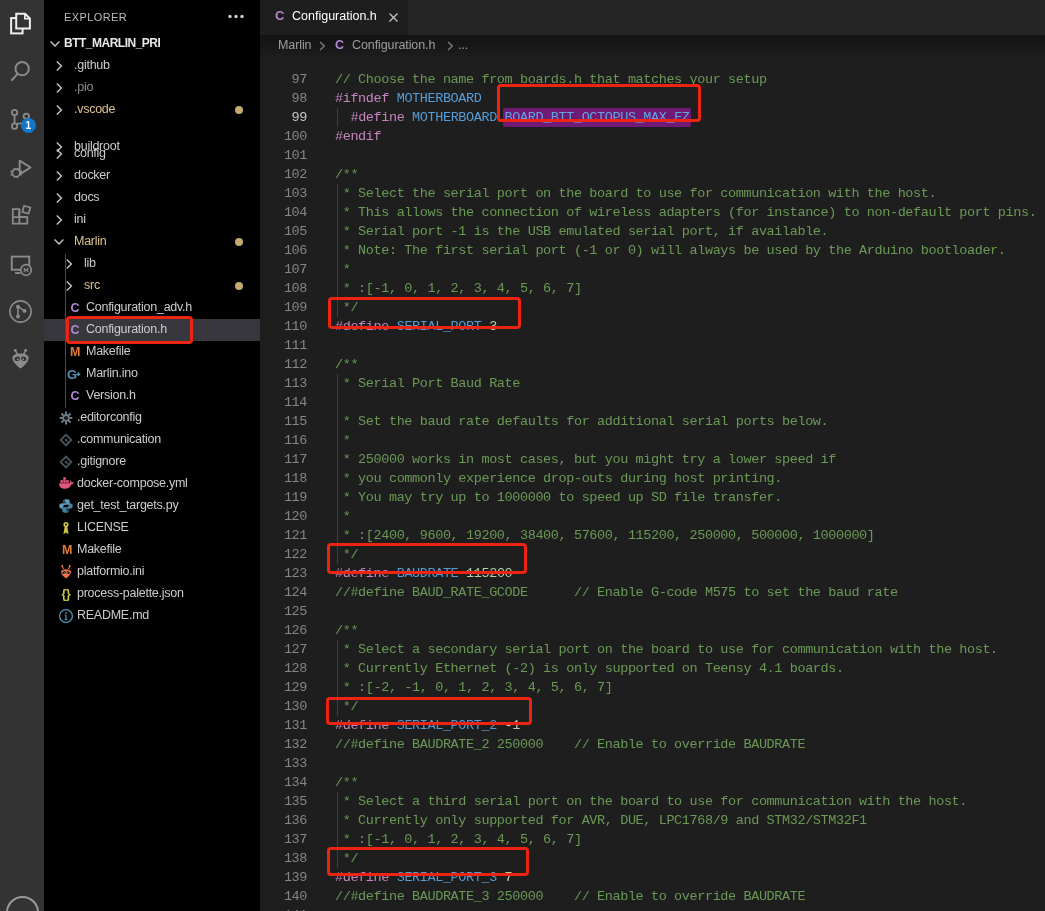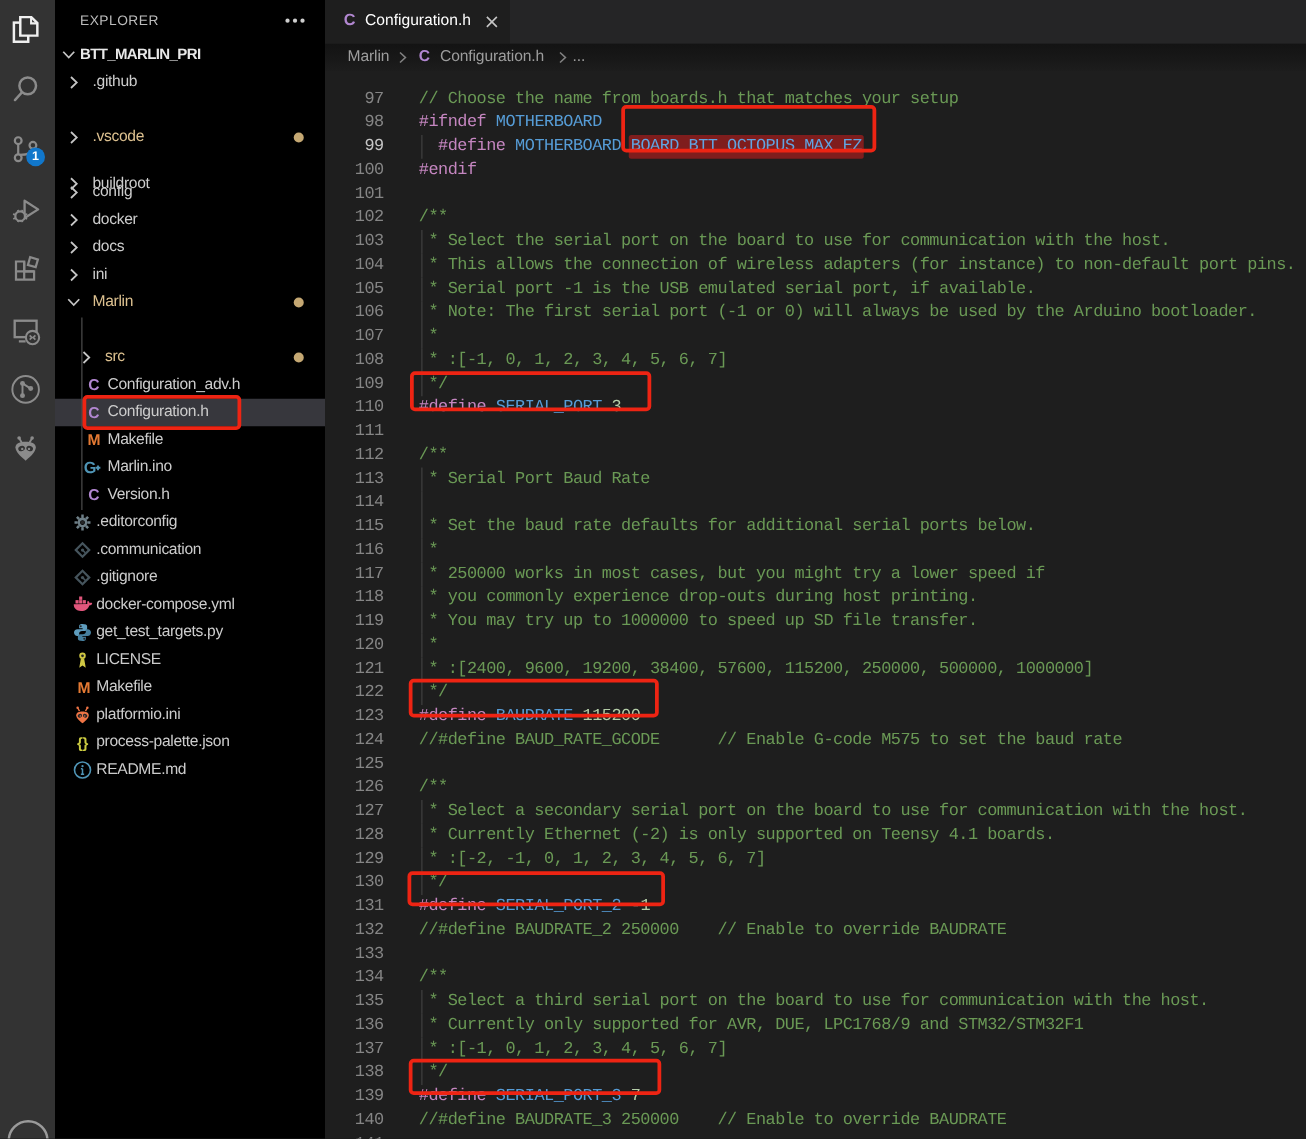--- a/index.html
+++ b/index.html
@@ -24,21 +24,21 @@
 #tabx{position:absolute;left:128px;top:12px}
 #crumbs{position:absolute;left:0;top:35px;width:785px;height:22px;background:linear-gradient(to bottom,#131313 0%,#181818 55%,#1d1d1d 100%);font-size:12.5px;letter-spacing:-0.1px;color:#9d9d9d}
 #crumbs span{position:absolute;top:3px;white-space:nowrap}
 #code{position:absolute;left:0;top:70px;width:785px;height:854px}
 .cl{position:absolute;left:0;width:785px;height:19px;white-space:pre}
 .ln{position:absolute;left:0;top:0;width:47px;text-align:right;color:#858585}
 .lna{color:#c6c6c6}
 .ct{position:absolute;left:75px;top:0;white-space:pre}
 .gd::after{content:"";position:absolute;left:77px;top:0;width:1px;height:19px;background:#3f3f3f}
 .cm{color:#6a9955}.kw{color:#c586c0}.id{color:#569cd6}.nu{color:#b5cea8}.df{color:#d4d4d4}
-.sel{background:#7f1d1d;color:#61a4e1;border-radius:2px;padding:1.8px 1.5px;margin:-1.8px -1.5px}
+.sel{background:#701a75;color:#61a4e1;border-radius:2px;padding:1.8px 1.5px;margin:-1.8px -1.5px}
 .rbox{position:absolute;border:3.6px solid #ee2413;border-radius:4px;z-index:50}
 </style></head>
 <body>
 <div id="editor">
   <div id="tabbar">
       <div id="tab1">
         <span id="tabC">C</span>
         <span id="tabname">Configuration.h</span>
         <svg id="tabx" width="11" height="11" viewBox="0 0 11 11">
           <path d="M1.5 1.5 L9.5 9.5 M9.5 1.5 L1.5 9.5" stroke="#c5c5c5" stroke-width="1.3"></path>
@@ -117,20 +117,26 @@
         <path d="M3.6 5.4 L8 10 L12.4 5.4" fill="none" stroke="#c5c5c5" stroke-width="1.4"></path>
       </svg>
       <span class="rname" style="left:20px;font-weight:bold;color:#e8e8e8;font-size:12px;letter-spacing:-0.5px">BTT_MARLIN_PRI</span>
     </div>
     <div class="row" style="top:55px">
       <svg class="chev" style="left:7px" width="16" height="16" viewBox="0 0 16 16">
         <path d="M5.8 3.6 L10.4 8 L5.8 12.4" fill="none" stroke="#c5c5c5" stroke-width="1.4"></path>
       </svg>
       <span class="rname" style="left:30px;color:#cccccc">.github</span>
     </div>
+    <div class="row" style="top:77px">
+      <svg class="chev" style="left:7px" width="16" height="16" viewBox="0 0 16 16">
+        <path d="M5.8 3.6 L10.4 8 L5.8 12.4" fill="none" stroke="#c5c5c5" stroke-width="1.4"></path>
+      </svg>
+      <span class="rname" style="left:30px;color:#8c8c8c">.pio</span>
+    </div>
     <div class="row" style="top:99px">
       <svg class="chev" style="left:7px" width="16" height="16" viewBox="0 0 16 16">
         <path d="M5.8 3.6 L10.4 8 L5.8 12.4" fill="none" stroke="#c5c5c5" stroke-width="1.4"></path>
       </svg>
       <span class="rname" style="left:30px;color:#dcc08f">.vscode</span>
     </div>
     <div class="gdot" style="top:106px"></div>
     <div class="row" style="top:136px">
       <svg class="chev" style="left:7px" width="16" height="16" viewBox="0 0 16 16">
         <path d="M5.8 3.6 L10.4 8 L5.8 12.4" fill="none" stroke="#c5c5c5" stroke-width="1.4"></path>
@@ -161,20 +167,26 @@
       </svg>
       <span class="rname" style="left:30px;color:#cccccc">ini</span>
     </div>
     <div class="row" style="top:231px">
       <svg class="chev" style="left:7px" width="16" height="16" viewBox="0 0 16 16">
         <path d="M3.6 5.4 L8 10 L12.4 5.4" fill="none" stroke="#c5c5c5" stroke-width="1.4"></path>
       </svg>
       <span class="rname" style="left:30px;color:#dcc08f">Marlin</span>
     </div>
     <div class="gdot" style="top:238px"></div>
+    <div class="row" style="top:253px">
+      <svg class="chev" style="left:17px" width="16" height="16" viewBox="0 0 16 16">
+        <path d="M5.8 3.6 L10.4 8 L5.8 12.4" fill="none" stroke="#c5c5c5" stroke-width="1.4"></path>
+      </svg>
+      <span class="rname" style="left:40px;color:#cccccc">lib</span>
+    </div>
     <div class="row" style="top:275px">
       <svg class="chev" style="left:17px" width="16" height="16" viewBox="0 0 16 16">
         <path d="M5.8 3.6 L10.4 8 L5.8 12.4" fill="none" stroke="#c5c5c5" stroke-width="1.4"></path>
       </svg>
       <span class="rname" style="left:40px;color:#dcc08f">src</span>
     </div>
     <div class="gdot" style="top:282px"></div>
     <div class="row" style="top:297px">
       <span class="fico letico" style="left:23px;color:#b287d1;font-size:12.5px">C</span>
       <span class="rname" style="left:42px;color:#cccccc">Configuration_adv.h</span>

